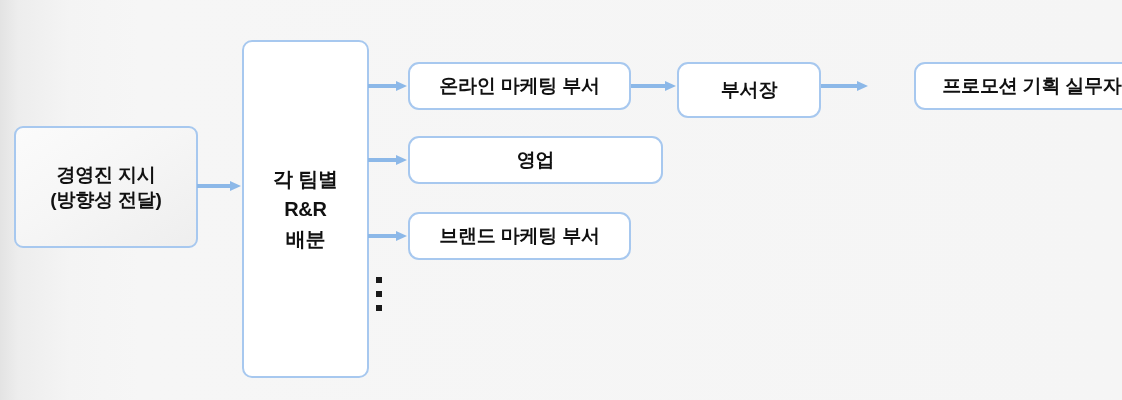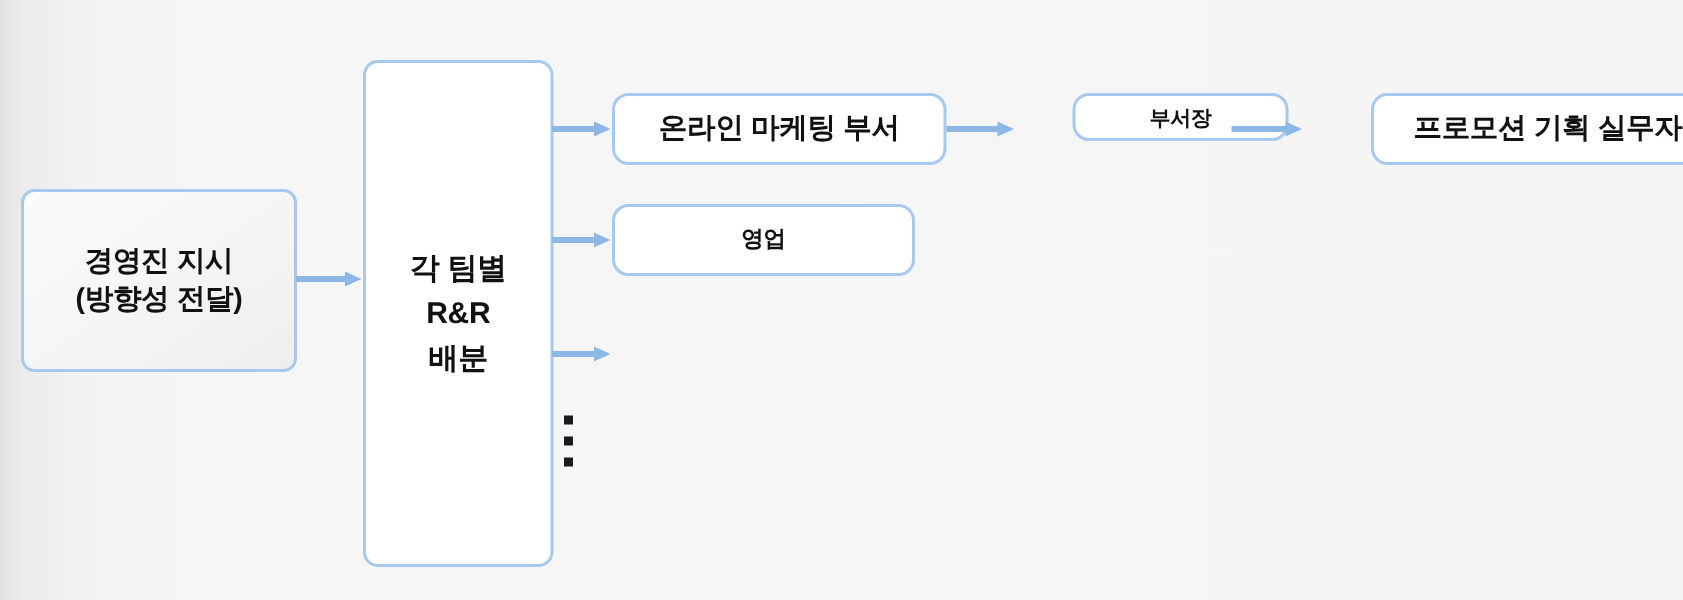--- a/index.html
+++ b/index.html
@@ -68,42 +68,42 @@
     top: 62px;
     width: 223px;
     height: 48px;
     border-radius: 11px;
     font-size: 19px;
   }
 
   .node-sales {
     left: 408px;
     top: 136px;
-    width: 202px;
-    height: 48px;
-    border-radius: 11px;
-    font-size: 15px;
+    width: 255px;
+    height: 48px;
+    border-radius: 11px;
+    font-size: 19px;
   }
 
   .node-brand {
     left: 408px;
     top: 212px;
     width: 223px;
     height: 48px;
     border-radius: 11px;
     font-size: 19px;
   }
 
   .node-head {
-    left: 715px;
+    left: 677px;
     top: 62px;
     width: 144px;
-    height: 32px;
-    border-radius: 11px;
-    font-size: 14px;
+    height: 56px;
+    border-radius: 11px;
+    font-size: 19px;
   }
 
   .node-promo {
     left: 869px;
     top: 62px;
     width: 236px;
     height: 48px;
     border-radius: 11px;
     font-size: 19px;
     margin-left: 45px;
@@ -217,20 +217,23 @@
   </div>
 
   <div class="node node-online">
     <span class="node-label">온라인 마케팅 부서</span>
   </div>
 
   <div class="node node-sales">
     <span class="node-label">영업</span>
   </div>
 
+  <div class="node node-brand">
+    <span class="node-label">브랜드 마케팅 부서</span>
+  </div>
 
   <div class="ellipsis">
     <i></i>
     <i></i>
     <i></i>
   </div>
 
   <div class="arrow arrow-online-head">
     <span class="shaft"></span>
     <span class="head"></span>

